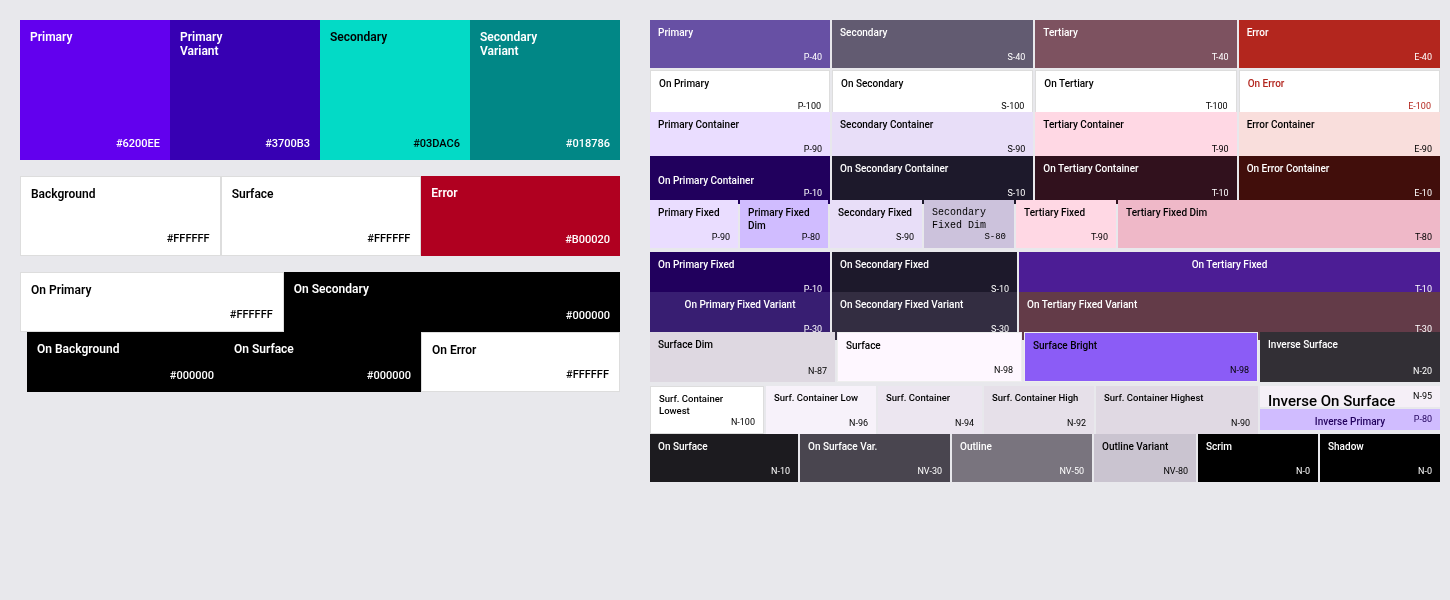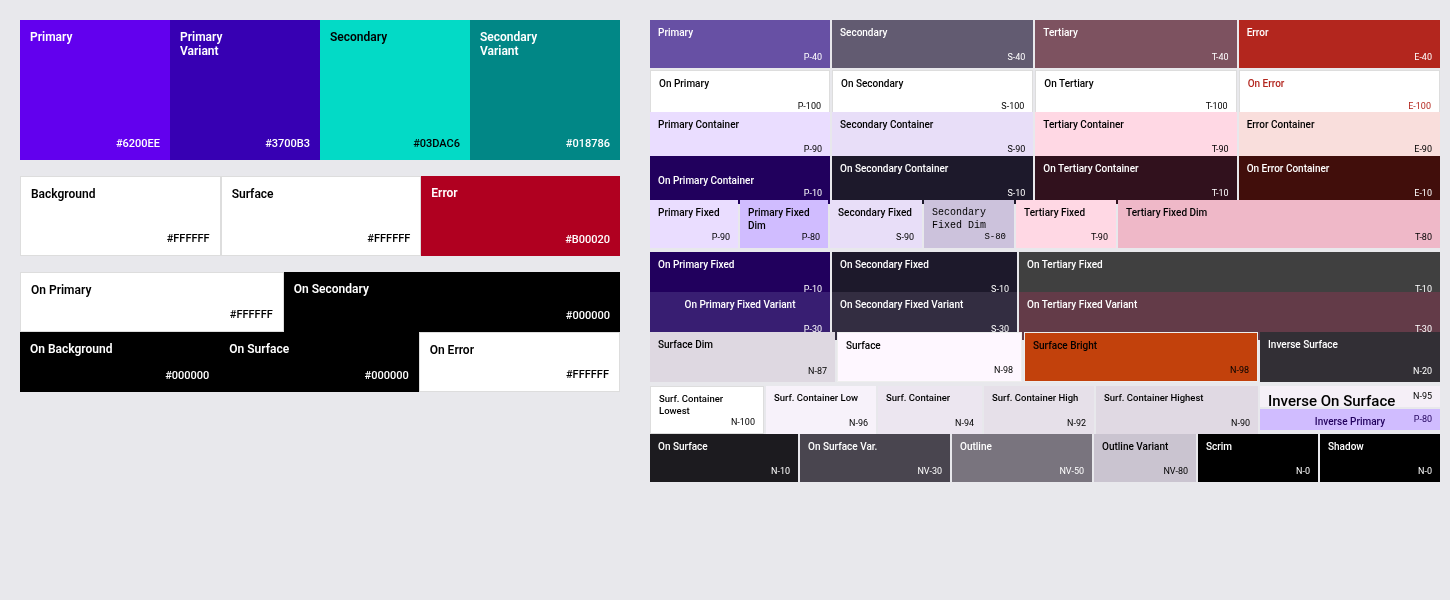--- a/index.html
+++ b/index.html
@@ -109,21 +109,21 @@
     <div style="display:flex; height:60px;">
       <div class="swatch" style="background:#FFFFFF; color:#000; flex:1.3; border:1px solid #ddd;">
         <span class="swatch-label">On Primary</span>
         <span class="swatch-hex">#FFFFFF</span>
       </div>
       <div class="swatch" style="background:#000000; color:#fff; flex:1.7;">
         <span class="swatch-label">On Secondary</span>
         <span class="swatch-hex">#000000</span>
       </div>
     </div>
-    <div style="display:flex; height:60px;">
+    <div style="display:flex; height:60px;margin-left:7px;">
       <div class="swatch" style="background:#000000; color:#fff; flex:1;">
         <span class="swatch-label">On Background</span>
         <span class="swatch-hex">#000000</span>
       </div>
       <div class="swatch" style="background:#000000; color:#fff; flex:1;">
         <span class="swatch-label">On Surface</span>
         <span class="swatch-hex">#000000</span>
       </div>
       <div class="swatch" style="background:#FFFFFF; color:#000; flex:1; border:1px solid #ddd;">
         <span class="swatch-label">On Error</span>
@@ -240,21 +240,21 @@
 
   <div style="display:flex; gap:2px; height:36px;">
     <div class="color-cell light-cell" style="background:#21005D; width:180px; flex:none;">
       <span class="cell-label">On Primary Fixed</span>
       <span class="cell-code">P-10</span>
     </div>
     <div class="color-cell light-cell" style="background:#1D192B; width:185px; flex:none;">
       <span class="cell-label">On Secondary Fixed</span>
       <span class="cell-code">S-10</span>
     </div>
-    <div class="color-cell light-cell" style="background:#404040; flex:1;">
+    <div class="color-cell light-cell" style="background:#4c1d95; flex:1;text-align:center;">
       <span class="cell-label">On Tertiary Fixed</span>
       <span class="cell-code">T-10</span>
     </div>
   </div>
 
   <div style="display:flex; gap:2px; height:36px;">
     <div class="color-cell light-cell" style="background:#381E72; width:180px; flex:none;align-items:center;">
       <span class="cell-label">On Primary Fixed Variant</span>
       <span class="cell-code">P-30</span>
     </div>
@@ -270,21 +270,21 @@
 
   <div style="display:flex; gap:2px; height:50px;">
     <div class="color-cell dark-cell" style="background:#DED8E1; width:185px; flex:none;">
       <span class="cell-label">Surface Dim</span>
       <span class="cell-code">N-87</span>
     </div>
     <div class="color-cell dark-cell" style="background:#FEF7FF; width:185px; flex:none; border:1px solid #eee;">
       <span class="cell-label">Surface</span>
       <span class="cell-code">N-98</span>
     </div>
-    <div class="color-cell dark-cell" style="background:#c2410c; flex:1; border:1px solid #eee;">
+    <div class="color-cell dark-cell" style="background:#8b5cf6; flex:1; border:1px solid #eee;">
       <span class="cell-label">Surface Bright</span>
       <span class="cell-code">N-98</span>
     </div>
     <div class="color-cell light-cell" style="background:#322F35; width:180px; flex:none;">
       <span class="cell-label">Inverse Surface</span>
       <span class="cell-code">N-20</span>
     </div>
   </div>
 
   <div style="display:flex; gap:2px; height:44px;">

